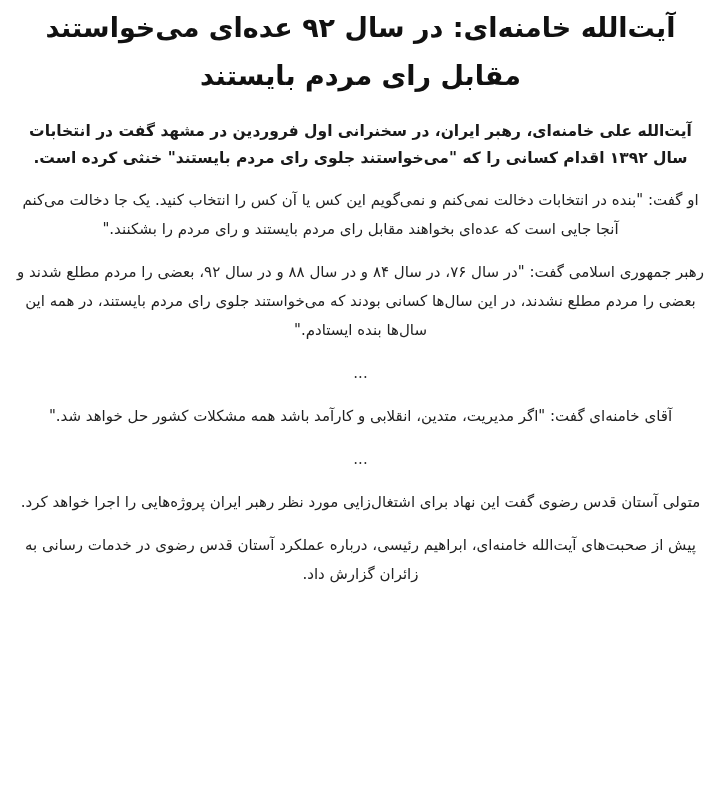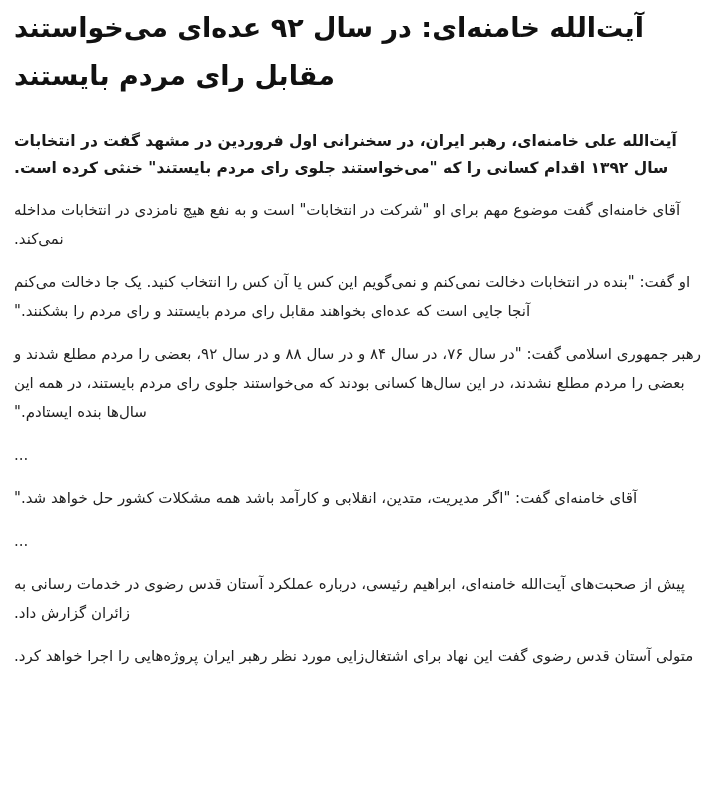--- a/index.html
+++ b/index.html
@@ -9,38 +9,38 @@
     }
     body {
       width: 715px;
       height: 800px;
       overflow: hidden;
       font-family: "DejaVu Sans", sans-serif;
       color: #1a1a1a;
     }
     .article {
       direction: rtl;
-      text-align: left;
+      text-align: center;
       padding: 0 8px 0 14px;
       box-sizing: border-box;
       width: 715px;
     }
     .headline {
       font-family: "DejaVu Sans", sans-serif;
       font-weight: bold;
       font-size: 27px;
       line-height: 48px;
       margin: 4px 0 0 0;
       color: #111111;
     }
     .lead {
       font-weight: bold;
       font-size: 15.5px;
       line-height: 27px;
-      margin: 28px 0 0 0;
+      margin: 18px 0 0 0;
       color: #1a1a1a;
     }
     .para {
       font-size: 15px;
       line-height: 29px;
       margin: 14px 0 0 0;
       color: #222222;
     }
     .ellipsis {
       font-size: 15px;
@@ -49,21 +49,20 @@
       color: #333333;
       direction: rtl;
     }
   </style>
 </head>
 <body>
 
 <div class="article">
   <h1 class="headline">آیت‌الله خامنه‌ای: در سال ۹۲ عده‌ای می‌خواستند مقابل رای مردم بایستند</h1>
   <p class="lead">آیت‌الله علی خامنه‌ای، رهبر ایران، در سخنرانی اول فروردین در مشهد گفت در انتخابات سال ۱۳۹۲ اقدام کسانی را که "می‌خواستند جلوی رای مردم بایستند" خنثی کرده است.</p>
-  <p class="para">آقای خامنه‌ای گفت موضوع مهم برای او "شرکت در انتخابات" است و به نفع هیچ نامزدی در انتخابات مداخله نمی‌کند.</p>
   <p class="para">او گفت: "بنده در انتخابات دخالت نمی‌کنم و نمی‌گویم این کس یا آن کس را انتخاب کنید. یک جا دخالت می‌کنم آنجا جایی است که عده‌ای بخواهند مقابل رای مردم بایستند و رای مردم را بشکنند."</p>
   <p class="para">رهبر جمهوری اسلامی گفت: "در سال ۷۶، در سال ۸۴ و در سال ۸۸ و در سال ۹۲، بعضی را مردم مطلع شدند و بعضی را مردم مطلع نشدند، در این سال‌ها کسانی بودند که می‌خواستند جلوی رای مردم بایستند، در همه این سال‌ها بنده ایستادم."</p>
   <p class="ellipsis">...</p>
   <p class="para">آقای خامنه‌ای گفت: "اگر مدیریت، متدین، انقلابی و کارآمد باشد همه مشکلات کشور حل خواهد شد."</p>
   <p class="ellipsis">...</p>
+  <p class="para">متولی آستان قدس رضوی گفت این نهاد برای اشتغال‌زایی مورد نظر رهبر ایران پروژه‌هایی را اجرا خواهد کرد.</p>
   <p class="para">پیش از صحبت‌های آیت‌الله خامنه‌ای، ابراهیم رئیسی، درباره عملکرد آستان قدس رضوی در خدمات رسانی به زائران گزارش داد.</p>
-  <p class="para">متولی آستان قدس رضوی گفت این نهاد برای اشتغال‌زایی مورد نظر رهبر ایران پروژه‌هایی را اجرا خواهد کرد.</p>
 </div>
 
 </body></html>

